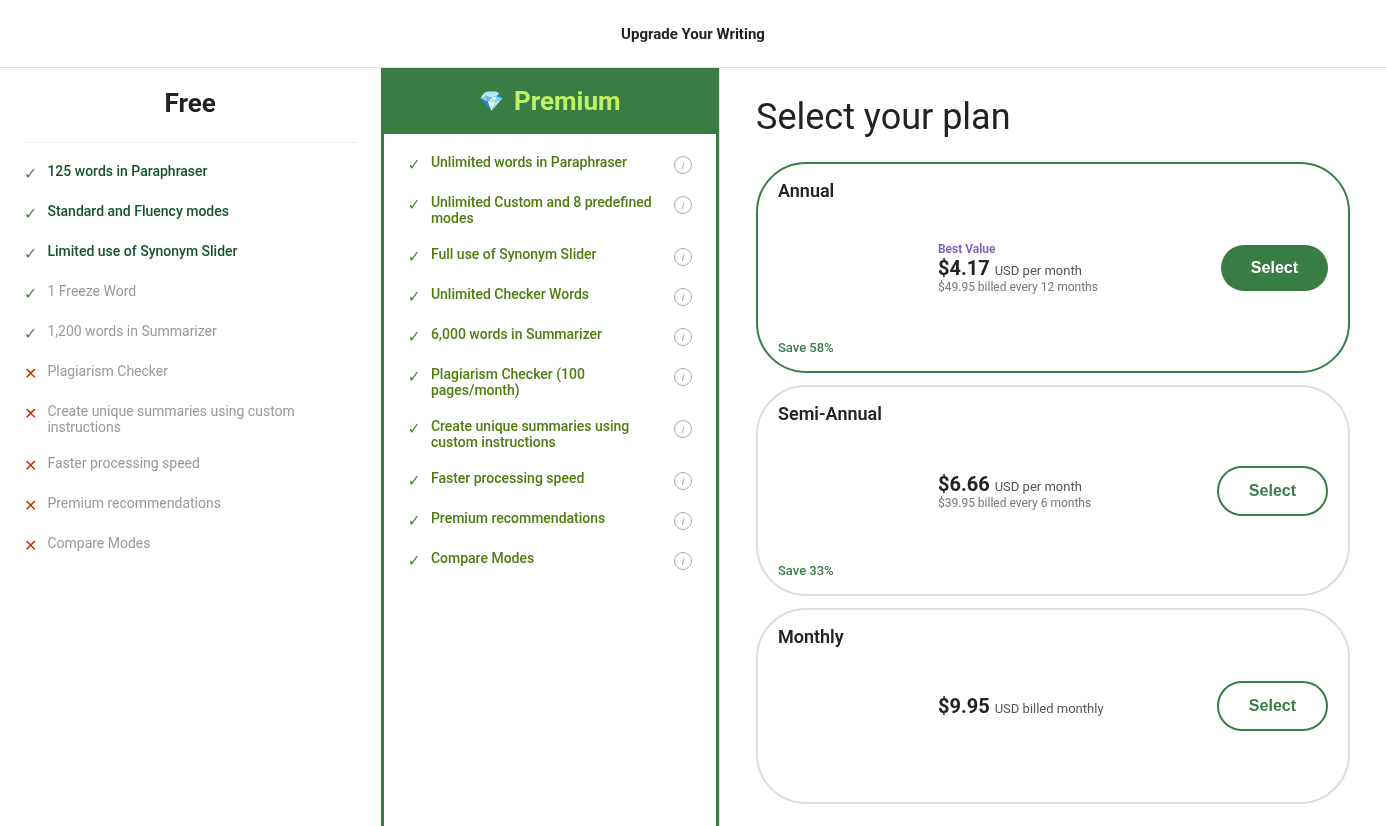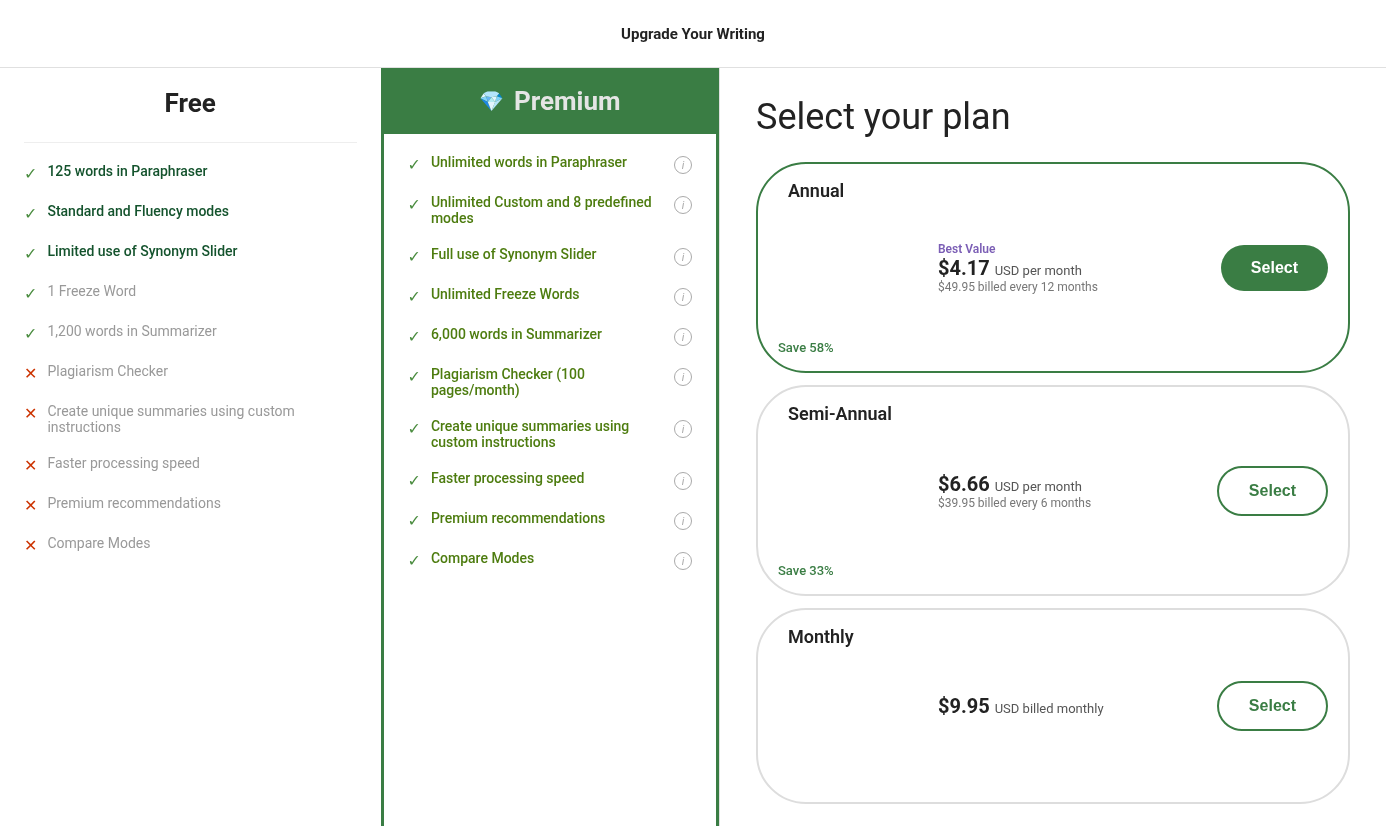--- a/index.html
+++ b/index.html
@@ -91,21 +91,21 @@
       display: flex;
       align-items: center;
       justify-content: center;
       gap: 10px;
     }
     .diamond-icon {
       color: #fff;
       font-size: 20px;
     }
     .premium-title {
-      color: #e5e5e5;
+      color: #bef264;
       font-size: 26px;
       font-weight: 700;
     }
     .premium-features {
       padding: 20px 24px;
       flex: 1;
     }
     .premium-feature-list {
       list-style: none;
       display: flex;
@@ -173,21 +173,20 @@
       cursor: pointer;
     }
     .plan-card.selected {
       border: 2px solid #3a7d44;
     }
     .plan-card-name {
       flex: 0 0 160px;
       font-size: 18px;
       font-weight: 600;
       color: #222;
-      margin-left: 10px;
     }
     .plan-save-badge {
       font-size: 13px;
       color: #3a7d44;
       font-weight: 500;
     }
     .plan-name-group {
       display: flex;
       flex-direction: column;
       flex: 0 0 160px;
@@ -320,21 +319,21 @@
             <li class="premium-feature-item">
               <div class="premium-feature-left">
                 <span class="check-icon">✓</span>
                 <span class="feature-text-premium">Full use of Synonym Slider</span>
               </div>
               <div class="info-icon">i</div>
             </li>
             <li class="premium-feature-item">
               <div class="premium-feature-left">
                 <span class="check-icon">✓</span>
-                <span class="feature-text-premium">Unlimited Freeze Words</span>
+                <span class="feature-text-premium">Unlimited Checker Words</span>
               </div>
               <div class="info-icon">i</div>
             </li>
             <li class="premium-feature-item">
               <div class="premium-feature-left">
                 <span class="check-icon">✓</span>
                 <span class="feature-text-premium">6,000 words in Summarizer</span>
               </div>
               <div class="info-icon">i</div>
             </li>

